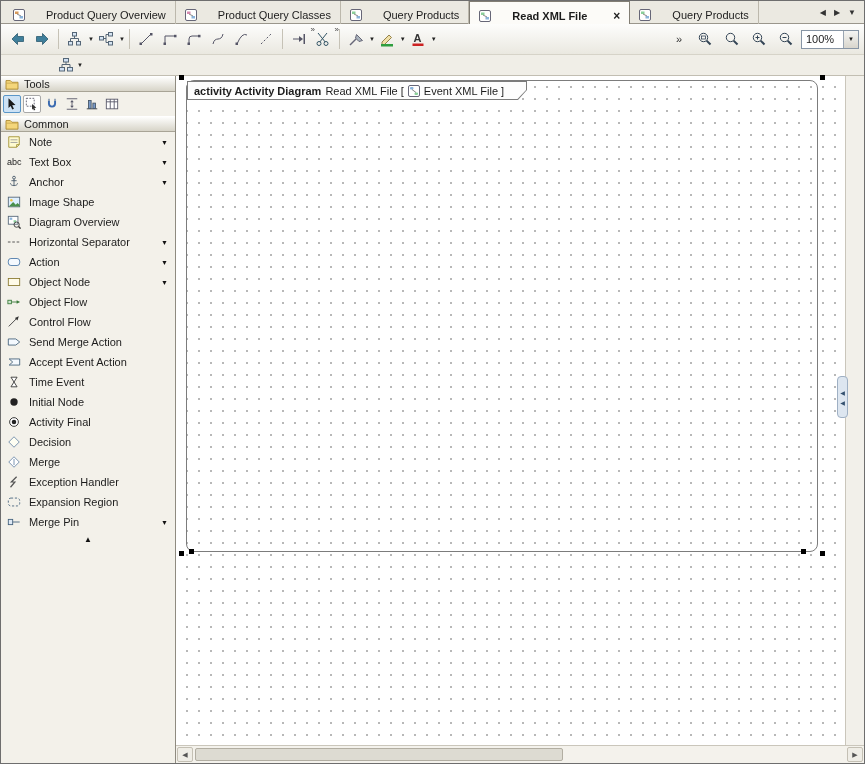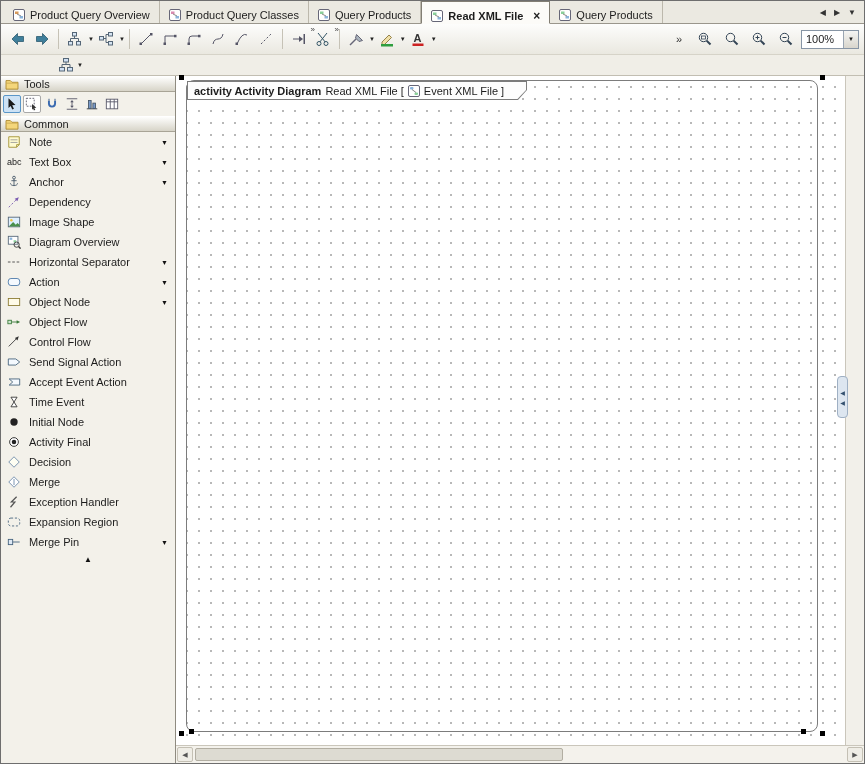--- a/index.html
+++ b/index.html
@@ -3,21 +3,21 @@
 <meta charset="utf-8">
 <style>
   * { margin:0; padding:0; box-sizing:border-box; }
   html,body { width:865px; height:764px; overflow:hidden; }
   body { font-family:"Liberation Sans", sans-serif; font-size:11px; color:#1c1c1c; background:#ece9e2; }
   .window { position:absolute; inset:0; border:1px solid #6e6e6e; background:#f1efe9; }
 
   
   .tabbar { position:absolute; left:0; top:0; right:0; height:23px; background:#ebe9e1;
             border-bottom:1px solid #9a968c; display:flex; align-items:stretch; padding-left:3px; }
-  .tab { display:flex; gap:5px; padding:8px 9px; border-right:1px solid #bcb8ac;
+  .tab { display:flex; align-items:center; gap:21px; padding:14px 9px; border-right:1px solid #bcb8ac;
          white-space:nowrap; cursor:default; }
   .tab.active { background:#fcfbf8; border:1px solid #827e74; border-bottom:1px solid #fcfbf8;
                 margin-bottom:-1px; font-weight:bold; }
   .tab-close { margin-left:5px; font-weight:bold; font-size:12px; line-height:1; color:#222; }
   .tab-nav { margin-left:auto; display:flex; align-items:center; gap:4px; padding:0 6px; color:#333; font-size:8px; }
   .tab-nav span { padding:2px; }
 
   
   .toolbar { position:absolute; top:23px; left:0; right:0; height:31px; padding:0 5px;
              display:flex; align-items:center; background:linear-gradient(#fdfdfc,#eae8e0);
@@ -63,21 +63,21 @@
   .canvas-area { flex:1; position:relative; background:#eae8e1; }
   .canvas { position:absolute; left:0; top:0; right:19px; bottom:18px; background-color:#ffffff;
             background-image:radial-gradient(circle, #b8b8b8 0.8px, rgba(0,0,0,0) 1.1px);
             background-size:12px 12px; background-position:5px 5px; }
   .vstrip { position:absolute; right:0; top:0; width:19px; bottom:18px; background:#f2f0ea; border-left:1px solid #cac6bb; }
   .collapse-handle { position:absolute; right:16px; top:300px; width:11px; height:42px; background:#dde6f0;
                      border:1px solid #9fb0c4; border-radius:4px; display:flex; flex-direction:column;
                      align-items:center; justify-content:center; gap:3px; font-size:6px; color:#33506e; }
 
   
-  .frame { position:absolute; left:10px; top:4px; width:632px; height:652px;
+  .frame { position:absolute; left:10px; top:4px; width:632px; height:472px;
            border:1px solid #7c7c7c; border-radius:8px; }
   .frame-tab { position:absolute; left:0; top:0; width:340px; height:19px;
                background:#7c7c7c;
                clip-path:polygon(0 0, 100% 0, 100% 9px, calc(100% - 9px) 100%, 0 100%); }
   .frame-tab-inner { position:absolute; inset:1px;
                background:#fdfdfd;
                clip-path:polygon(0 0, 100% 0, 100% 8px, calc(100% - 8.5px) 100%, 0 100%);
                display:flex; align-items:center; gap:4px; padding:0 10px 0 6px; white-space:nowrap; }
   .frame-tab-inner .kw { font-weight:bold; }
   .handle { position:absolute; width:5px; height:5px; background:#000; }
@@ -415,29 +415,20 @@
               <circle cx="8" cy="3" r="1.6" fill="none" stroke="#456"></circle>
               <path d="M8 4.6 V12 M5 6.5 h6 M4 9.5 C4 13 12 13 12 9.5" fill="none" stroke="#456"></path>
             </svg>
           </span>
         <span class="lbl">Anchor</span>
         <span class="dd">▼</span>
       </div>
       <div class="pal-item">
         <span class="picon">
             <svg width="14" height="14" viewBox="0 0 16 16">
-              <line x1="2" y1="14" x2="11" y2="5" stroke="#7a5ab0" stroke-dasharray="2.5,2"></line>
-              <path d="M13.5 2.5 L8.8 4.2 L11.8 7.2 Z" fill="#7a5ab0"></path>
-            </svg>
-          </span>
-        <span class="lbl">Dependency</span>
-      </div>
-      <div class="pal-item">
-        <span class="picon">
-            <svg width="14" height="14" viewBox="0 0 16 16">
               <rect x="1.5" y="2.5" width="13" height="11" fill="#dff0ff" stroke="#567"></rect>
               <circle cx="5" cy="6" r="1.4" fill="#f0c040"></circle>
               <path d="M2 13 L7 8 L10 11 L12 9 L14.5 11.5 V13 z" fill="#4a8f4a"></path>
             </svg>
           </span>
         <span class="lbl">Image Shape</span>
       </div>
       <div class="pal-item">
         <span class="picon">
             <svg width="14" height="14" viewBox="0 0 16 16">
@@ -497,21 +488,21 @@
             </svg>
           </span>
         <span class="lbl">Control Flow</span>
       </div>
       <div class="pal-item">
         <span class="picon">
             <svg width="14" height="14" viewBox="0 0 16 16">
               <polygon points="1.5,4.5 10,4.5 14.5,8 10,11.5 1.5,11.5" fill="#f4f9fe" stroke="#44617c"></polygon>
             </svg>
           </span>
-        <span class="lbl">Send Signal Action</span>
+        <span class="lbl">Send Merge Action</span>
       </div>
       <div class="pal-item">
         <span class="picon">
             <svg width="14" height="14" viewBox="0 0 16 16">
               <polygon points="2.5,4.5 14.5,4.5 14.5,11.5 2.5,11.5 6.5,8" fill="#f4f9fe" stroke="#44617c"></polygon>
             </svg>
           </span>
         <span class="lbl">Accept Event Action</span>
       </div>
       <div class="pal-item">

